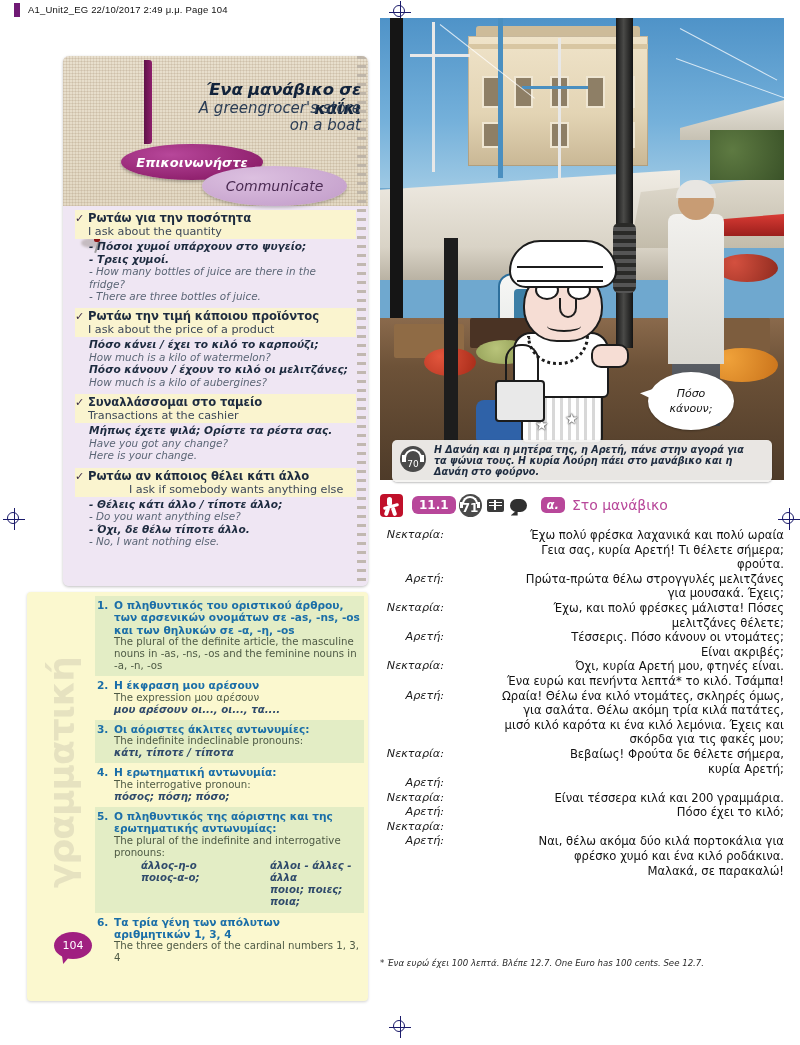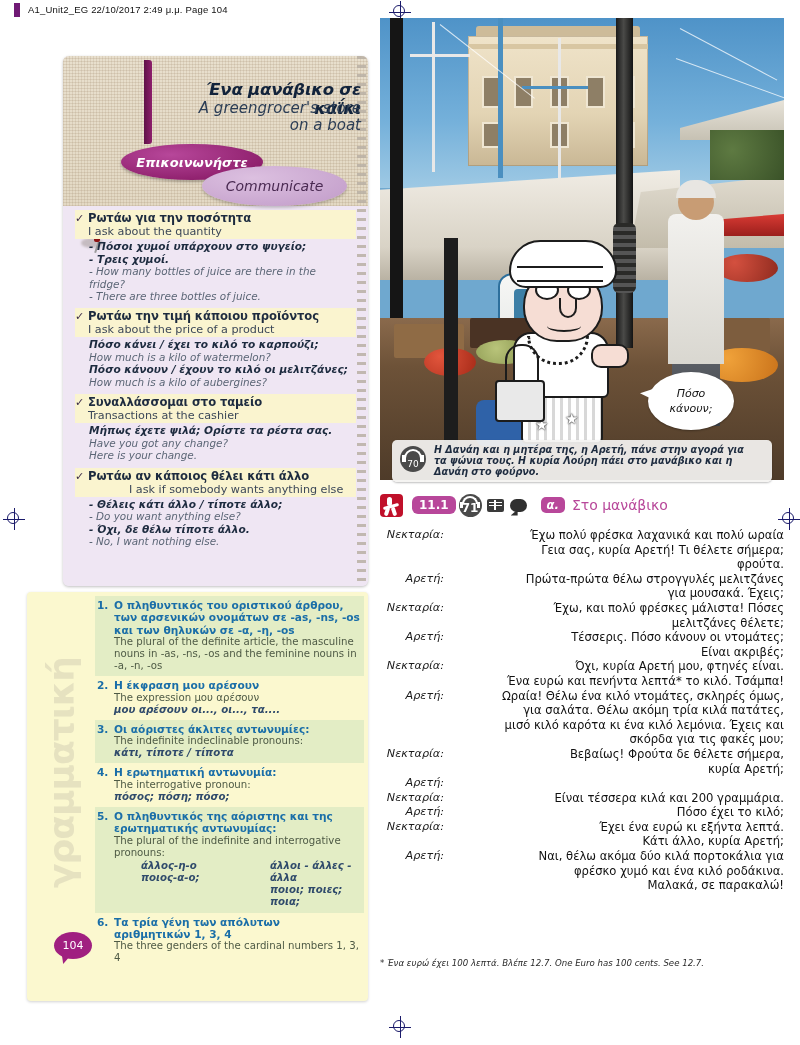--- a/index.html
+++ b/index.html
@@ -603,24 +603,20 @@
         </div>
       </div>
       <div class="dRow">
         <div class="dWho">Αρετή:</div>
         <div class="dTxt">
           <div>Πόσο έχει το κιλό;</div>
         </div>
       </div>
       <div class="dRow">
         <div class="dWho">Νεκταρία:</div>
-        <div class="dTxt">
-          <div>Έχει ένα ευρώ κι εξήντα λεπτά.</div>
-          <div>Κάτι άλλο, κυρία Αρετή;</div>
-        </div>
       </div>
       <div class="dRow">
         <div class="dWho">Αρετή:</div>
         <div class="dTxt">
           <div>Ναι, θέλω ακόμα δύο κιλά πορτοκάλια για</div>
           <div>φρέσκο χυμό και ένα κιλό ροδάκινα.</div>
           <div>Μαλακά, σε παρακαλώ!</div>
         </div>
       </div>
     </div>

